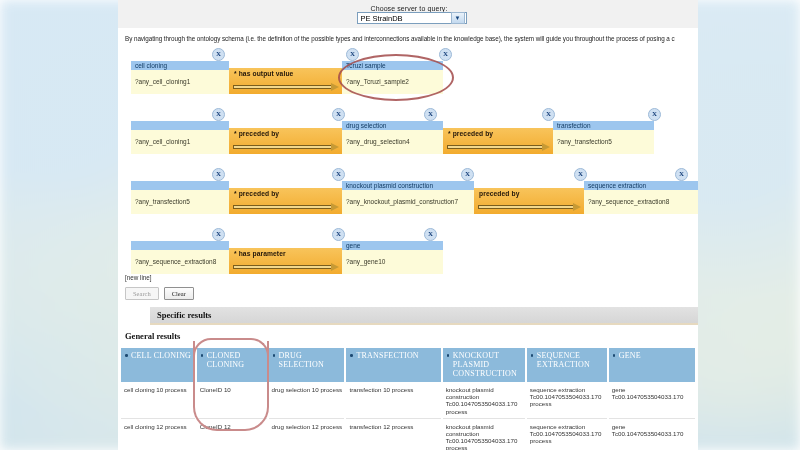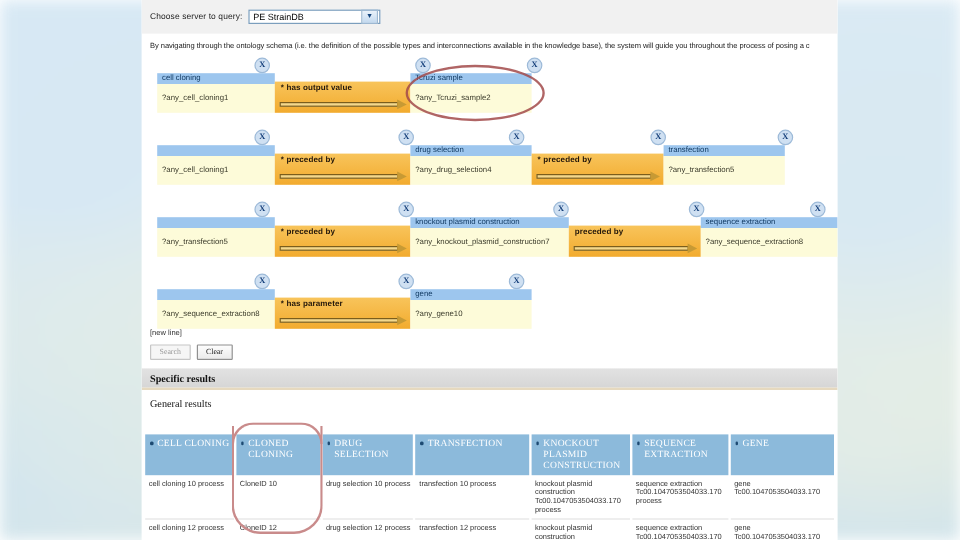--- a/index.html
+++ b/index.html
@@ -30,21 +30,21 @@
   #page{
     position:absolute;left:118px;top:0;width:580px;height:450px;
     background:#ffffff;overflow:hidden;
   }
   
   .serverbar{
     background:#f1f1f1;
     padding:5px 0 5px 7px;
     height:18px;
     display:flex;align-items:center;
-    font-size:7px;color:#222;
+    font-size:7px;color:#222;flex-direction:column;
   }
   .serverbar .lbl{margin-right:5px;letter-spacing:.1px;}
   .sel{
     width:110px;height:12px;
     border:1px solid #7b9ebd;
     background:#ffffff;
     display:flex;align-items:center;justify-content:space-between;
     font-size:7.5px;color:#000;padding:0 0 0 3px;
     box-sizing:border-box;
   }
@@ -129,25 +129,26 @@
     font-family:"Liberation Serif", serif;
   }
   .btn.disabled{color:#9a9a9a;border-color:#c6c6c6;background:#f6f6f6;cursor:default;}
   
   .secbar{
     background:linear-gradient(180deg,#e2e2e2,#d6d6d6);
     border-bottom:2px solid #e6d9bf;
     font-family:"Liberation Serif", serif;
     font-size:8.5px;font-weight:bold;color:#111;
     padding:3px 0 3px 7px;
+    margin-left:32px;
   }
   .sechead{
     font-family:"Liberation Serif", serif;
-    font-size:8.5px;font-weight:normal;color:#111;
-    padding:6px 0 20px 7px;
+    font-size:8.5px;font-weight:bold;color:#111;
+    padding:6px 0 6px 7px;
   }
   
   table.res{
     border-collapse:separate;border-spacing:2px 1px;
     table-layout:fixed;width:578px;margin-left:1px;
   }
   table.res th{
     background:#8cbadb;color:#ffffff;
     font-family:"Liberation Serif", serif;
     font-size:8px;font-weight:normal;

